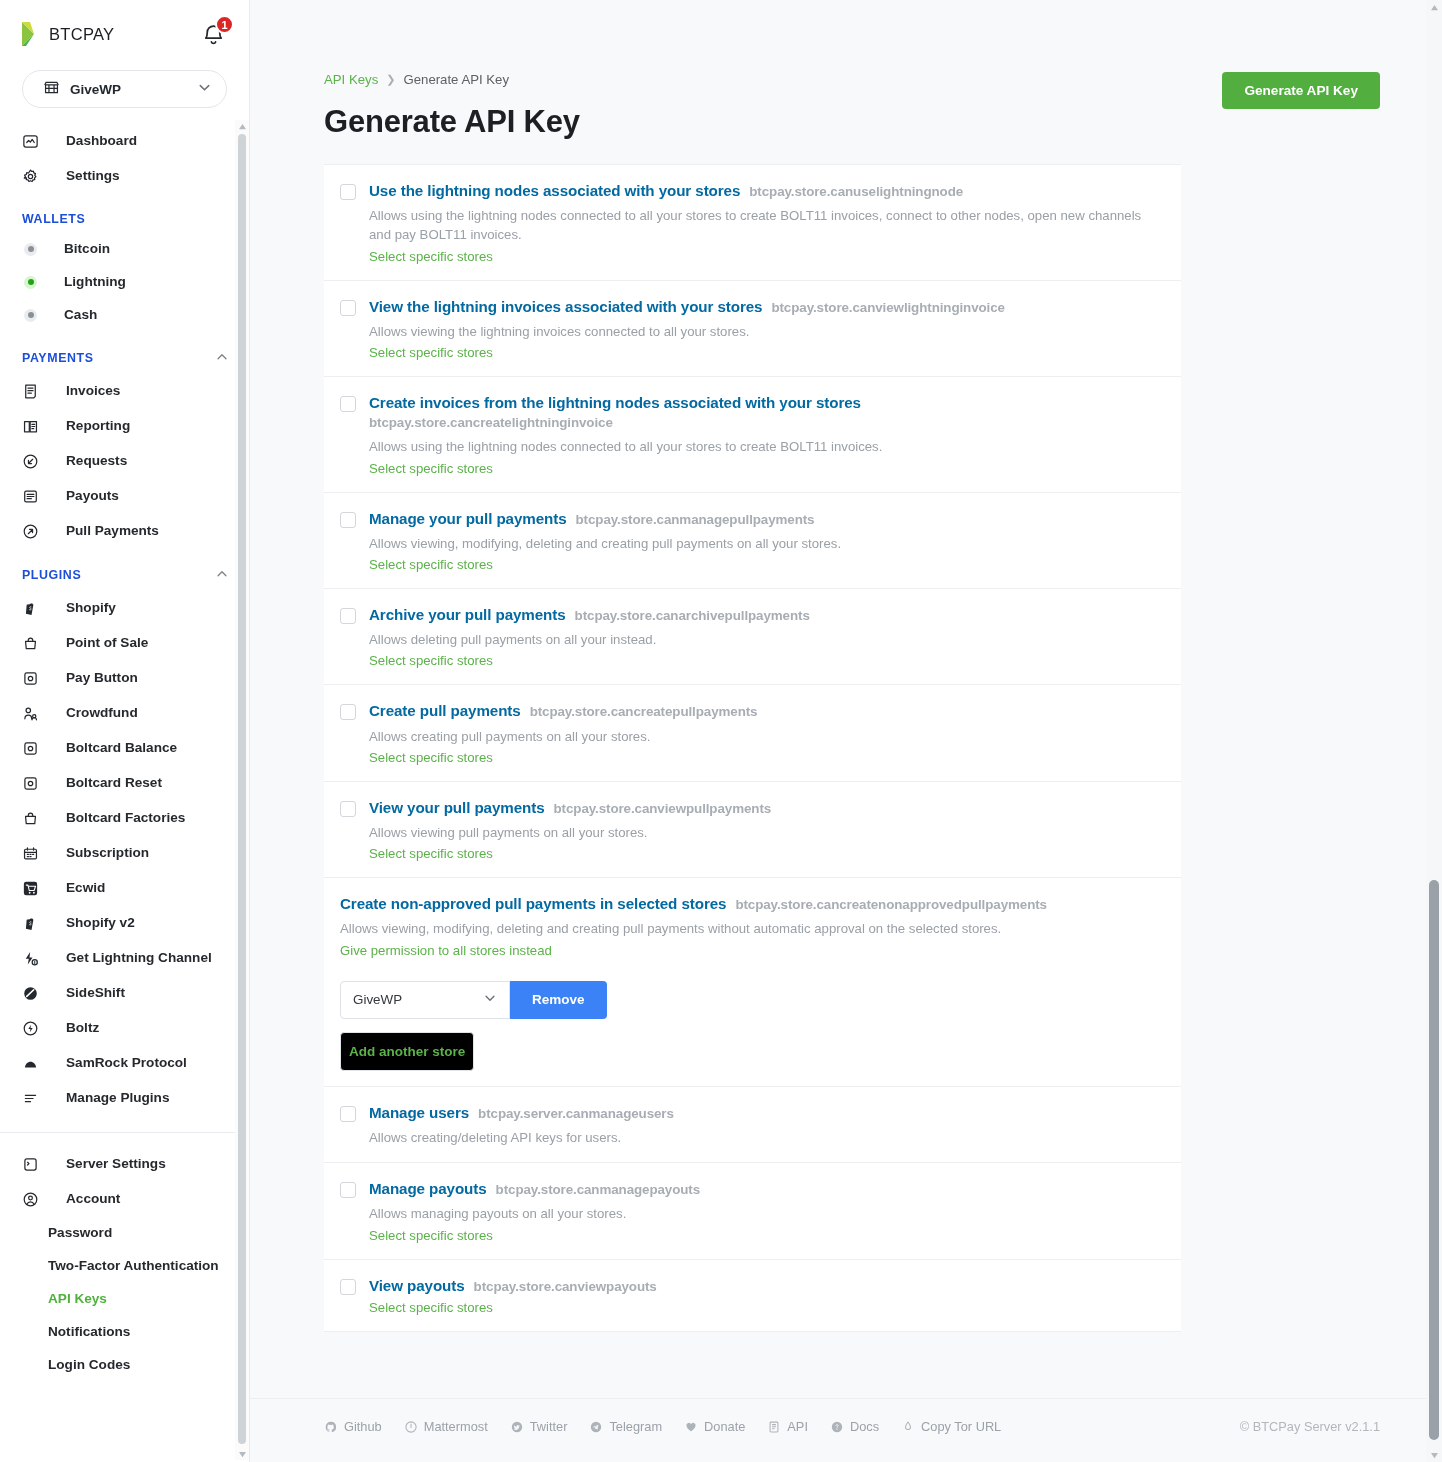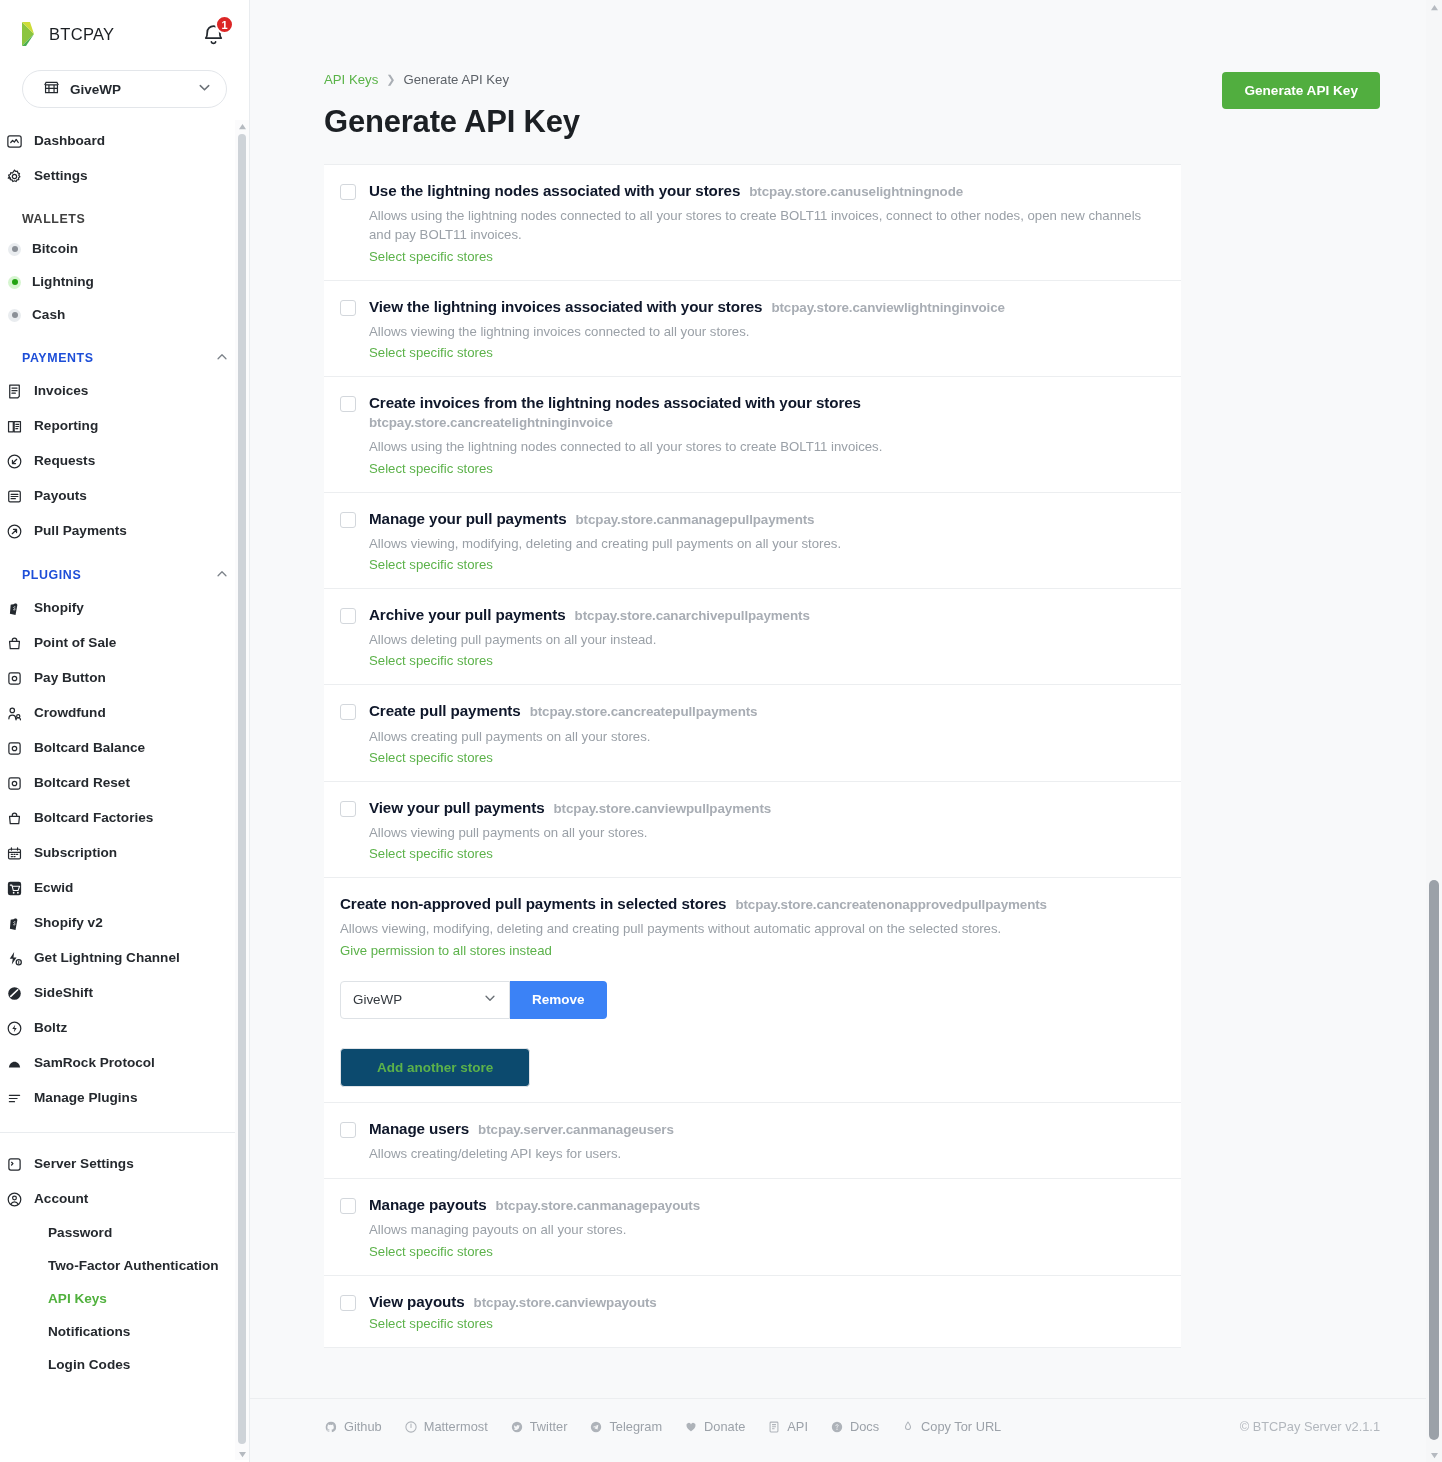--- a/index.html
+++ b/index.html
@@ -42,33 +42,33 @@
   .store-select .label { font-size: 13.5px; font-weight: 700; color: #24292f; }
   .store-select .chev { margin-left: auto; color: #6b7177; }
 
   .nav-scroll {
     margin-top: 16px;
     height: calc(1462px - 68px - 40px - 16px);
     overflow: hidden; position: relative;
   }
   .nav-list { padding-bottom: 10px; }
   .nav-item {
-    display: flex; align-items: center; gap: 11px;
-    padding: 9px 14px 9px 6px; cursor: pointer;
+    display: flex; align-items: center; gap: 27px;
+    padding: 9px 14px 9px 22px; cursor: pointer;
     font-size: 13.6px; color: #25292e; font-weight: 600;
     line-height: 1.1;
   }
   .nav-item .ico { width: 17px; height: 17px; flex: 0 0 17px; color: #25292e; display:block; }
   .nav-item.sub { padding-left: 48px; font-weight: 700; }
   .nav-item.active-green { color: #51b13e; }
   .nav-group {
     display: flex; align-items: center;
     padding: 18px 20px 7px 22px;
     font-size: 12.4px; font-weight: 700; letter-spacing: .6px;
-    color: #404040; text-transform: uppercase;
+    color: #1d4ed8; text-transform: uppercase;
   }
   .nav-group.green { color: #1d4ed8; }
   .nav-group .caret { margin-left: auto; color: #7d838a; }
   .dot { width: 13px; height: 13px; border-radius: 50%; background: #e9ecef;
          display:flex; align-items:center; justify-content:center; flex:0 0 13px; margin-left:2px;}
   .dot i { width: 6px; height: 6px; border-radius: 50%; background: #8b9097; display:block; }
   .dot.on { background: #d6f5d0; }
   .dot.on i { background: #23a312; }
   .nav-divider { height: 1px; background: #e9ecef; margin: 16px 0 14px 0; }
 
@@ -111,21 +111,21 @@
     display: flex; gap: 13px;
   }
   .perm-row:last-child { border-bottom: 1px solid #eceef0; }
   .cb {
     width: 16px; height: 16px; flex: 0 0 16px; margin-top: 3px;
     border: 1px solid #d3d7dc; border-radius: 3px; background: #fff; cursor: pointer;
   }
   .perm-body { flex: 1 1 auto; min-width: 0; }
   .perm-head { font-size: 0; line-height: 1.32; }
   .perm-name {
-    font-size: 15.2px; font-weight: 700; color: #0f172a;
+    font-size: 15.2px; font-weight: 700; color: #0369a1;
     letter-spacing: -.1px;
   }
   .perm-code {
     font-size: 13.4px; font-weight: 700; color: #a8adb4; margin-left: 9px;
     letter-spacing: -.1px;
   }
   .perm-code.block { display: block; margin-left: 0; margin-top: 1px; }
   .perm-desc { font-size: 13.2px; color: #9aa0a7; margin-top: 5px; line-height: 1.47; max-width: 805px; }
   .perm-link { font-size: 13.2px; color: #5cb24a; margin-top: 4px; display: inline-block; cursor: pointer; }
 
@@ -137,22 +137,22 @@
     background: #fff; display: flex; align-items: center; padding: 0 12px;
     font-size: 13.4px; color: #34393f; cursor: pointer;
   }
   .store-dd .chev { margin-left: auto; color: #6b7177; }
   .btn-remove {
     background: #3b82f6; color: #fff; border: none; border-radius: 0 4px 4px 0;
     font-size: 13.5px; font-weight: 700; padding: 0 22px; cursor: pointer;
     font-family: "Liberation Sans", sans-serif;
   }
   .btn-add {
-    margin-top: 29px; background: #0c4a6e; border: 1px solid #e1e4e8; border-radius: 4px;
-    color: #5cb24a; font-size: 13.5px; font-weight: 700; padding: 11px 36px; cursor: pointer;
+    margin-top: 13px; background: #000000; border: 1px solid #e1e4e8; border-radius: 4px;
+    color: #5cb24a; font-size: 13.5px; font-weight: 700; padding: 11px 8px; cursor: pointer;
     font-family: "Liberation Sans", sans-serif;
   }
 
   
   .footer {
     position: absolute; left: 0; right: 0; bottom: 8px; height: 56px;
     border-top: 1px solid #eceef0; background: #f8f9fa;
     display: flex; align-items: center; padding: 0 62px 0 74px;
   }
   .footer-links { display: flex; align-items: center; gap: 22px; }

